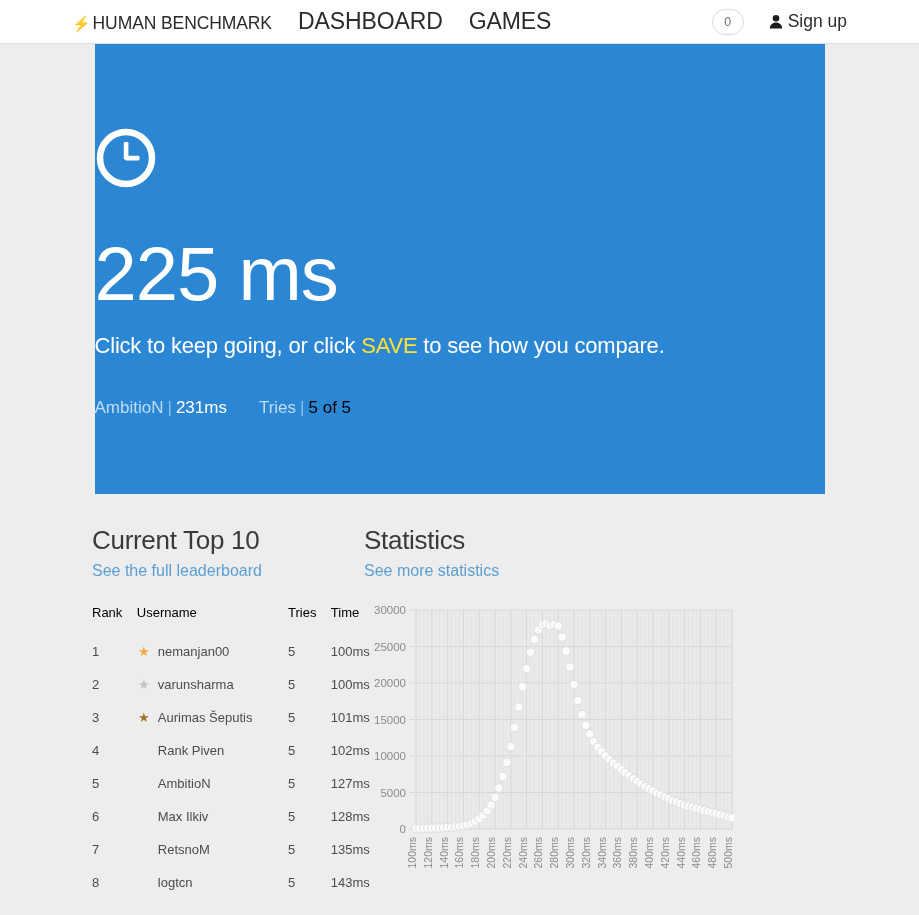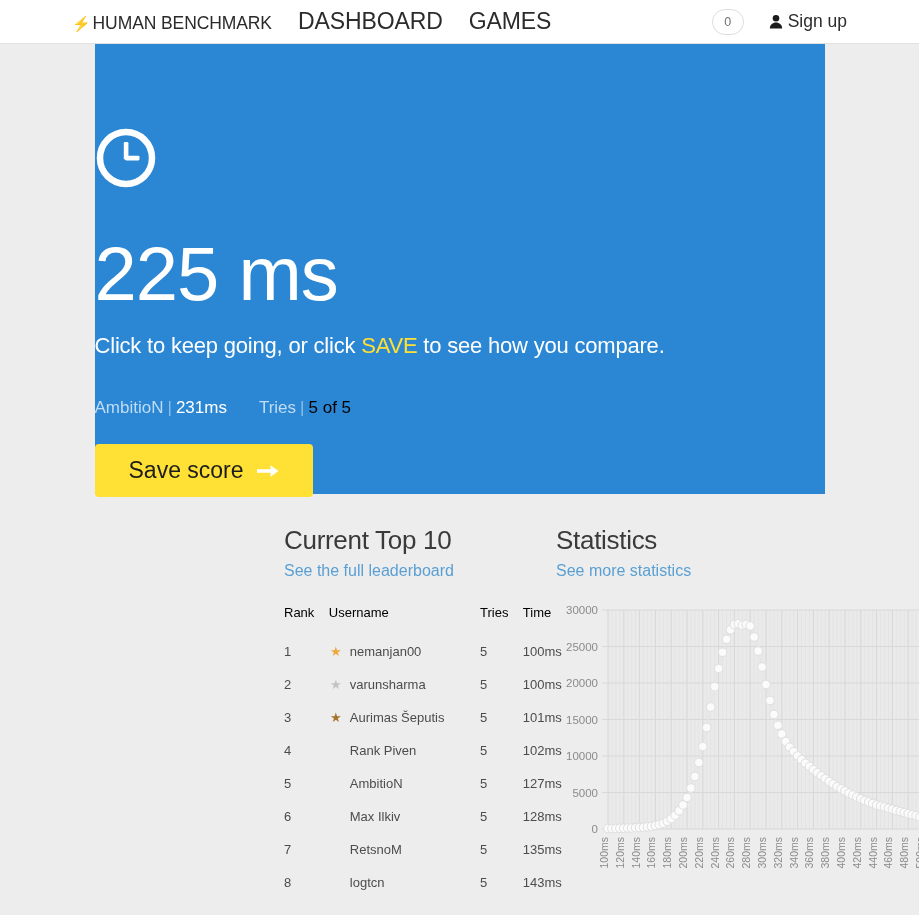--- a/index.html
+++ b/index.html
@@ -142,21 +142,20 @@
     font-family: "Liberation Sans", sans-serif;
   }
   .arrow-icon { font-size: 21px; line-height: 1; display:flex; }
 
   
   .lower {
     width: 748px;
     background: #ededed;
     display: flex;
     padding-top: 31px;
-    justify-content: flex-end;
   }
   .col-left { width: 364px; padding-left: 92px; }
   .col-right { width: 555px; padding-left: 363px; margin-left: -363px; }
   .col-right-inner { padding-left: 0; }
 
   .section-title {
     font-size: 26px;
     font-weight: 300;
     color: #3a3a3a;
     letter-spacing: -0.3px;
@@ -263,28 +262,20 @@
 
     <div class="stats-row">
       <div>
         <span class="stat-label">AmbitioN</span><span class="stat-sep">|</span><span class="stat-value-white">231ms</span>
       </div>
       <div>
         <span class="stat-label">Tries</span><span class="stat-sep">|</span><span class="stat-value-yellow">5 of 5</span>
       </div>
     </div>
 
-    <button class="save-btn">
-      <span>Save score</span>
-      <span class="arrow-icon">
-        <svg width="22" height="16" viewBox="0 0 22 16">
-          <path d="M0 6.2h13.5V2.2L21.5 8l-8 5.8V9.8H0z" fill="#ffffff"></path>
-        </svg>
-      </span>
-    </button>
 
   </div>
 </div>
 
 <div class="lower">
 
   <div class="col-left">
     <div class="section-title">Current Top 10</div>
     <a class="section-link">See the full leaderboard</a>
 

